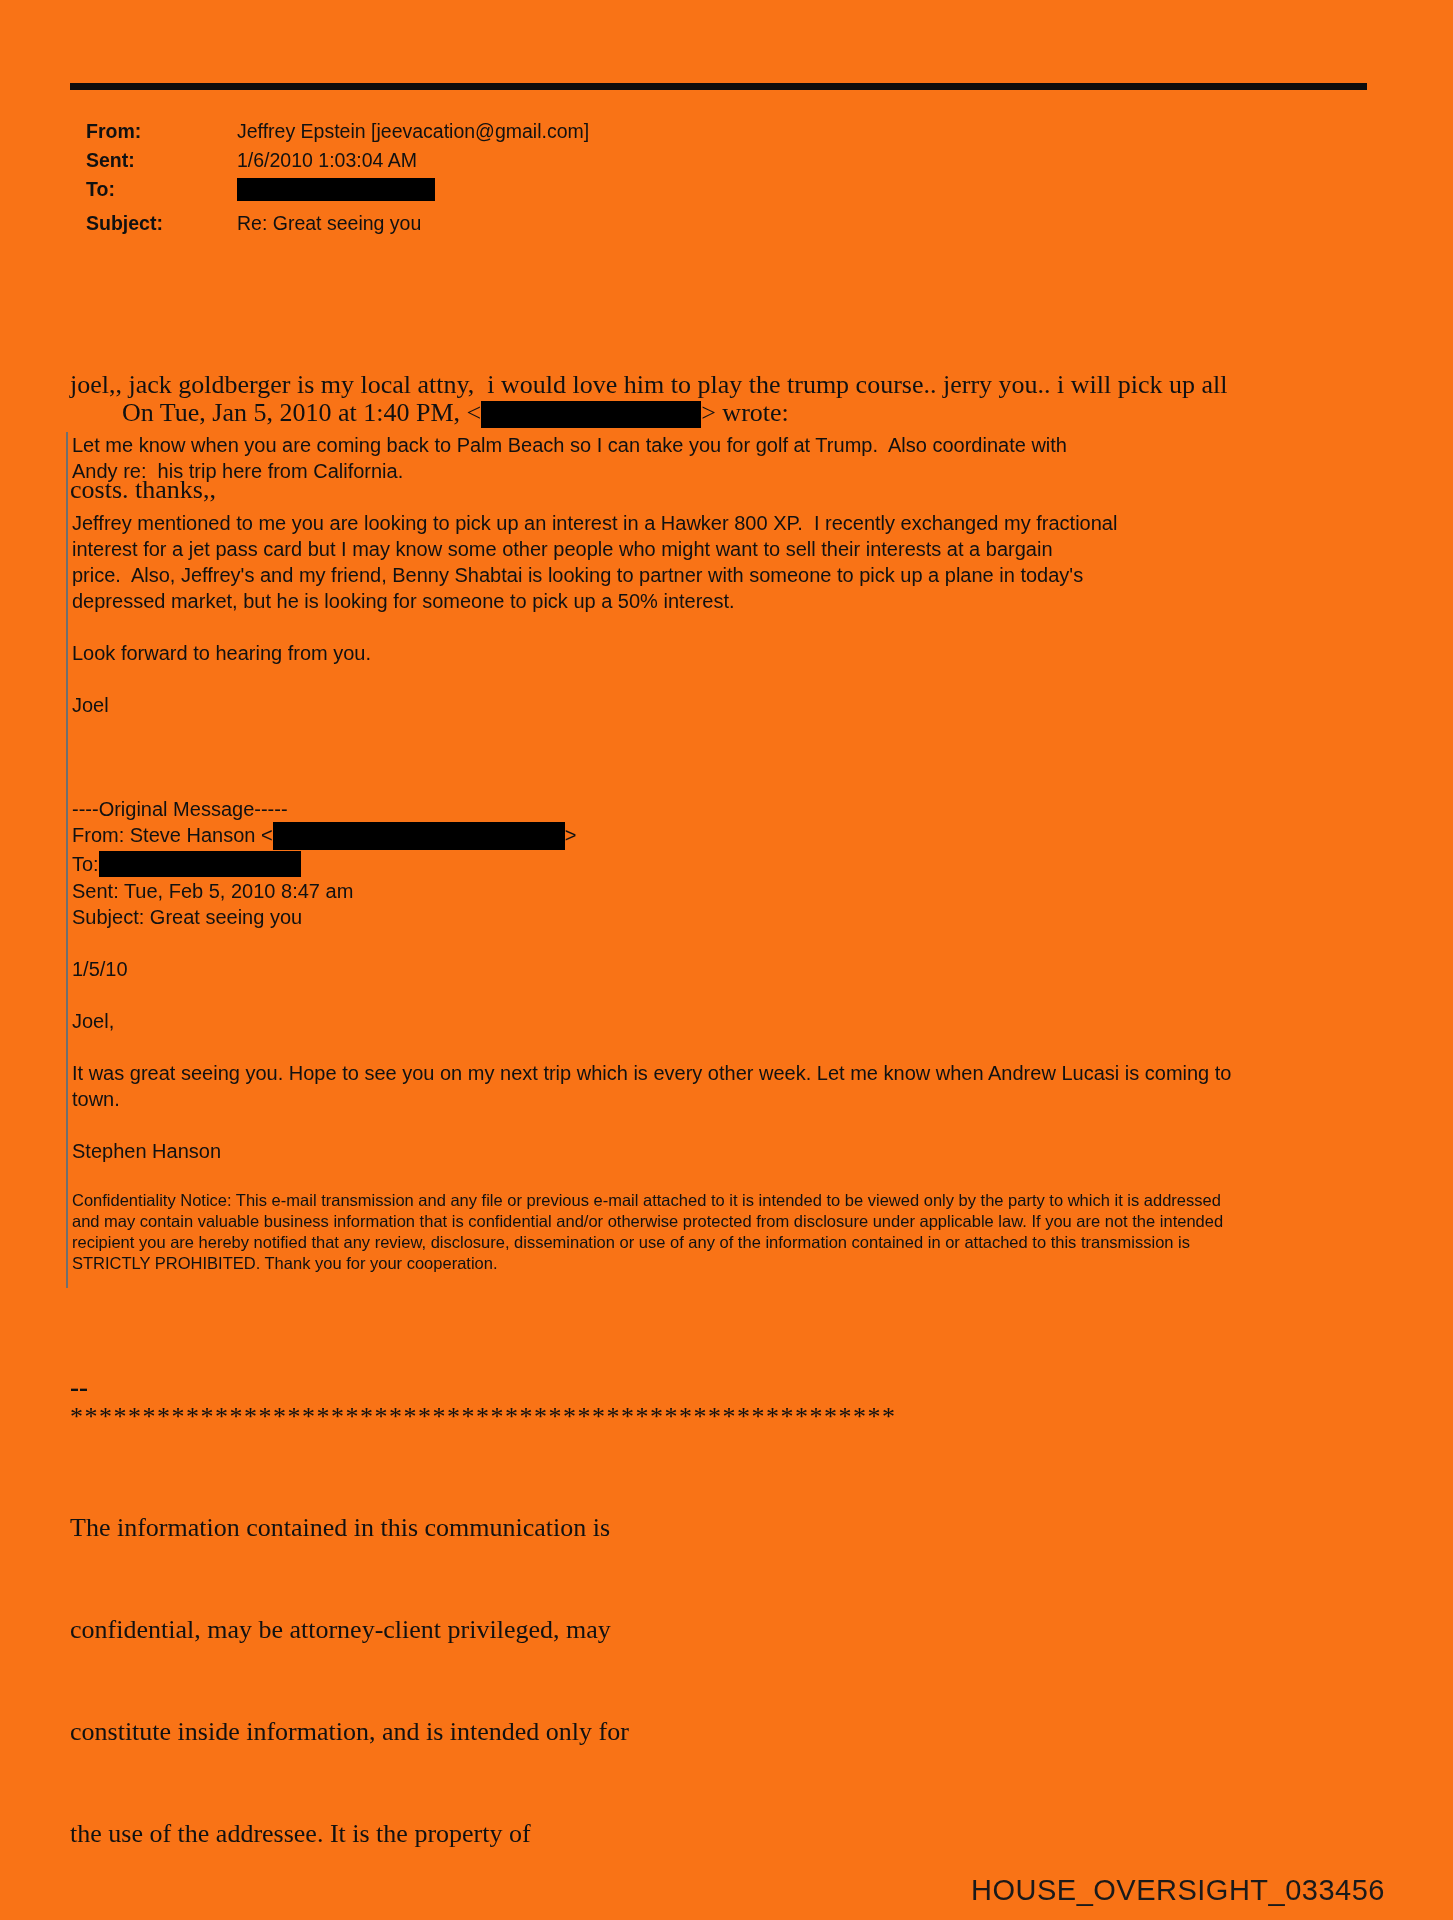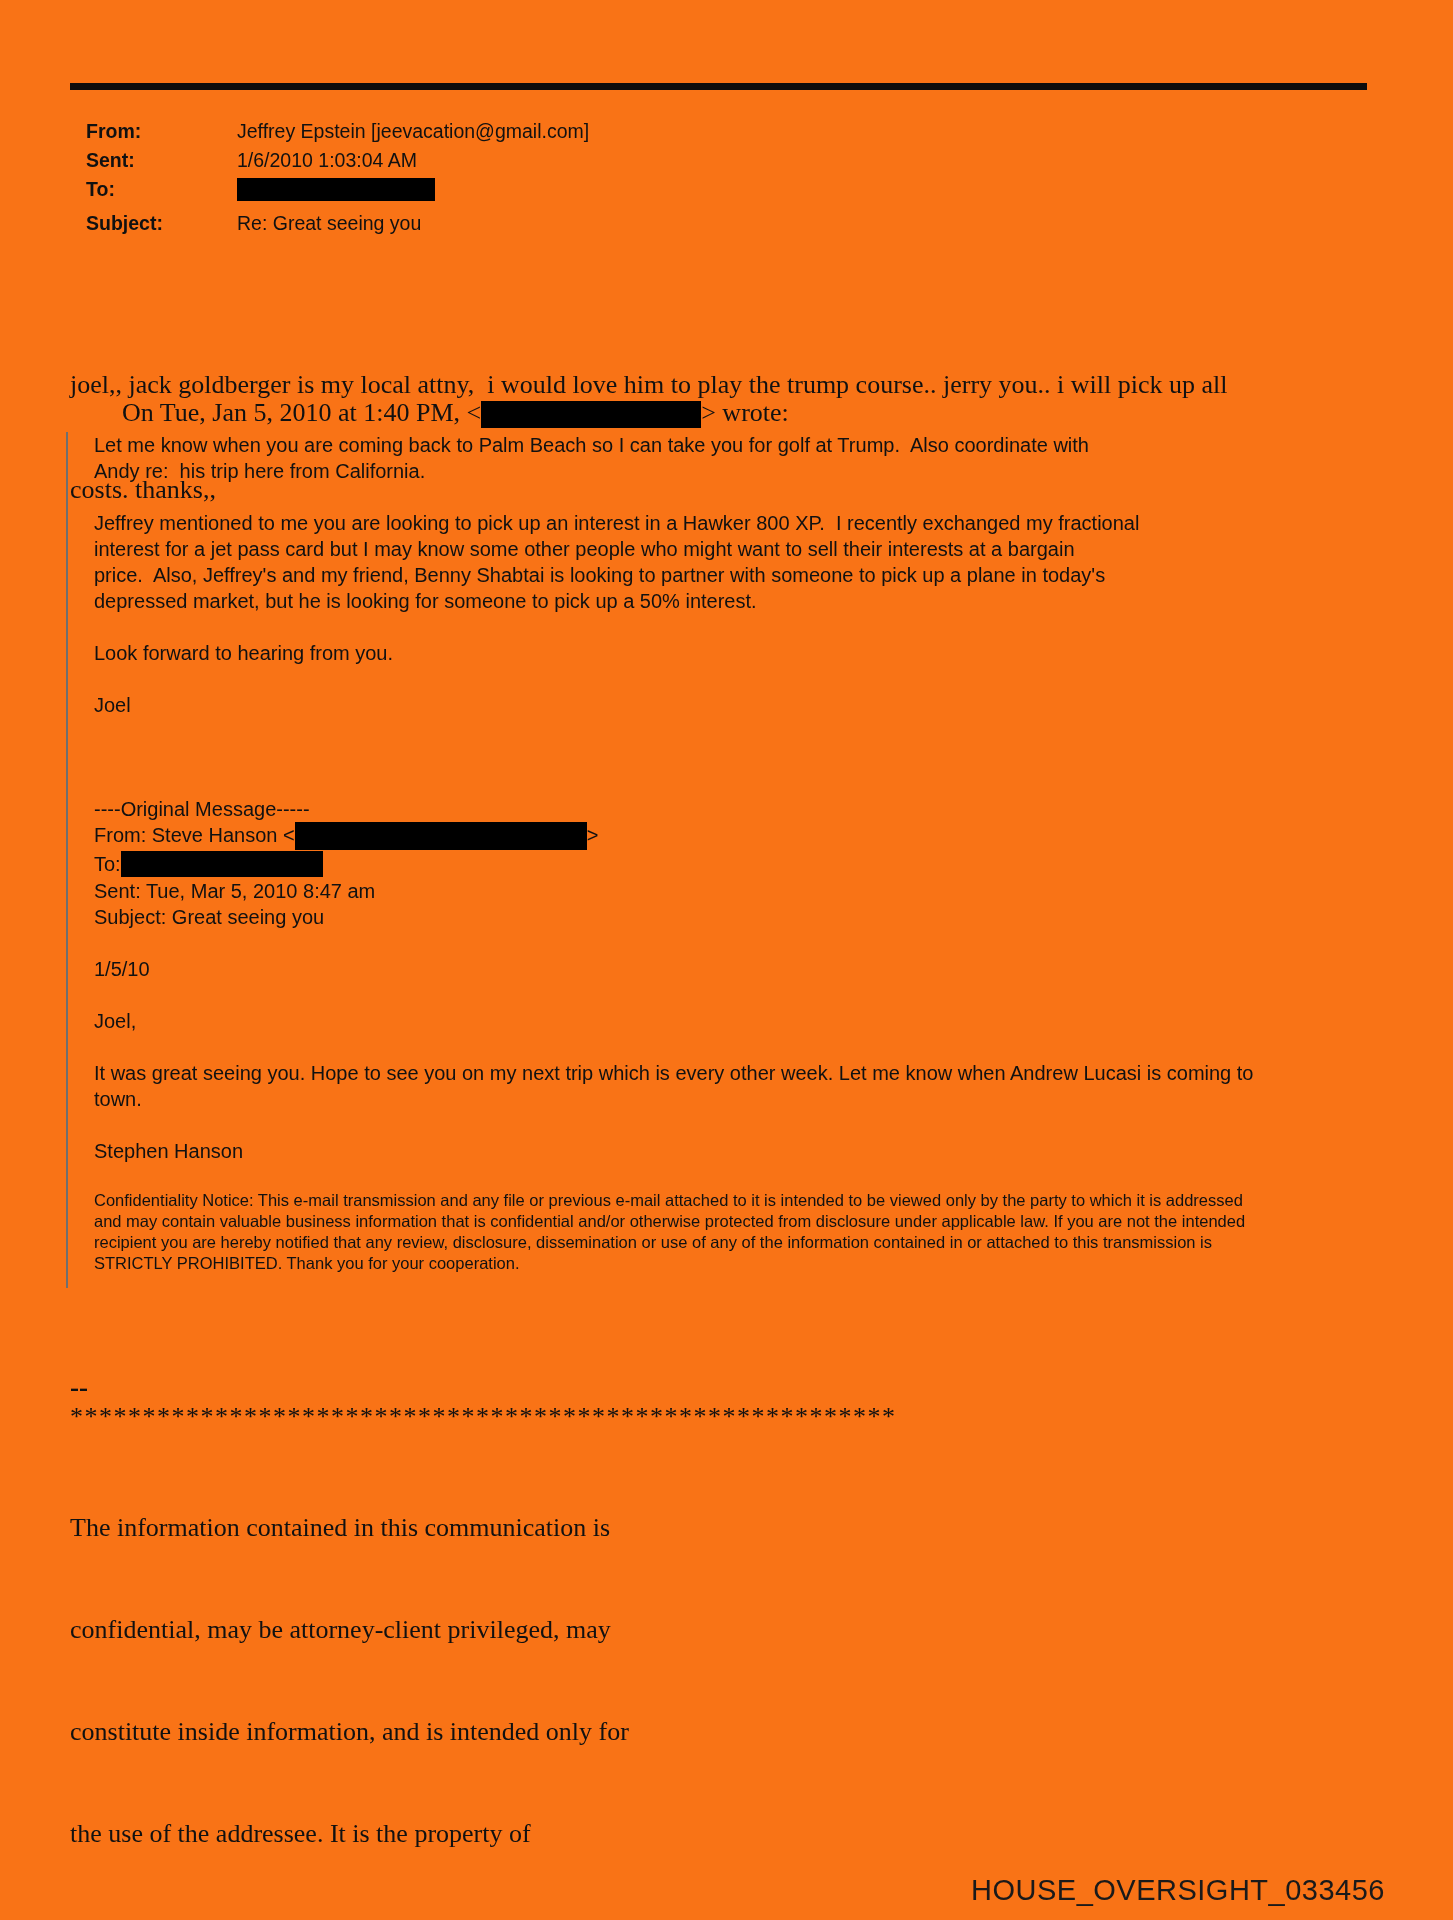--- a/index.html
+++ b/index.html
@@ -19,21 +19,21 @@
 
   
   .reply-body{position:absolute;left:70px;top:297px;width:1320px;
     font-family:Liberation Serif, serif;font-size:26px;line-height:35px;white-space:pre-wrap;}
   .attribution{position:absolute;left:86px;top:398px;
     font-family:"Liberation Serif",serif;font-size:26px;white-space:pre-wrap;margin-left:36px;}
   .redact-attrib{width:220px;height:27px;vertical-align:middle;transform:translateY(-1px);}
 
   
   .quoted{position:absolute;left:66px;top:432px;width:1160px;
-    border-left:2px solid #6f6f6f;padding-left:26px;padding-bottom:14px;
+    border-left:2px solid #6f6f6f;padding-left:4px;padding-bottom:14px;
     font-size:20px;line-height:26px;}
   .qline{white-space:pre-wrap;}
   .sp{height:26px;}
   .redact-orig-from{width:292px;height:28px;vertical-align:middle;transform:translateY(-1px);}
   .redact-orig-to{width:202px;height:26px;vertical-align:middle;transform:translateY(-1px);}
   .notice .qline{font-size:16.5px;line-height:21px;}
 
   
   .sig-sep{position:absolute;left:70px;top:1372px;font-family:"Liberation Serif",serif;
     font-size:27px;font-weight:bold;line-height:30px;}
@@ -88,21 +88,21 @@
     <div class="sp"></div>
     <div class="qline">Look forward to hearing from you.</div>
     <div class="sp"></div>
     <div class="qline">Joel</div>
     <div class="sp"></div>
     <div class="sp"></div>
     <div class="sp"></div>
     <div class="qline">----Original Message-----</div>
     <div class="qline orig-from"><span>From: Steve Hanson &lt;</span><span class="redact redact-orig-from"></span><span>&gt;</span></div>
     <div class="qline orig-to"><span>To:</span><span class="redact redact-orig-to"></span></div>
-    <div class="qline">Sent: Tue, Mar 5, 2010 8:47 am</div>
+    <div class="qline">Sent: Tue, Feb 5, 2010 8:47 am</div>
     <div class="qline">Subject: Great seeing you</div>
     <div class="sp"></div>
     <div class="qline">1/5/10</div>
     <div class="sp"></div>
     <div class="qline">Joel,</div>
     <div class="sp"></div>
     <div class="qline">It was great seeing you. Hope to see you on my next trip which is every other week. Let me know when Andrew Lucasi is coming to</div>
     <div class="qline">town.</div>
     <div class="sp"></div>
     <div class="qline">Stephen Hanson</div>

